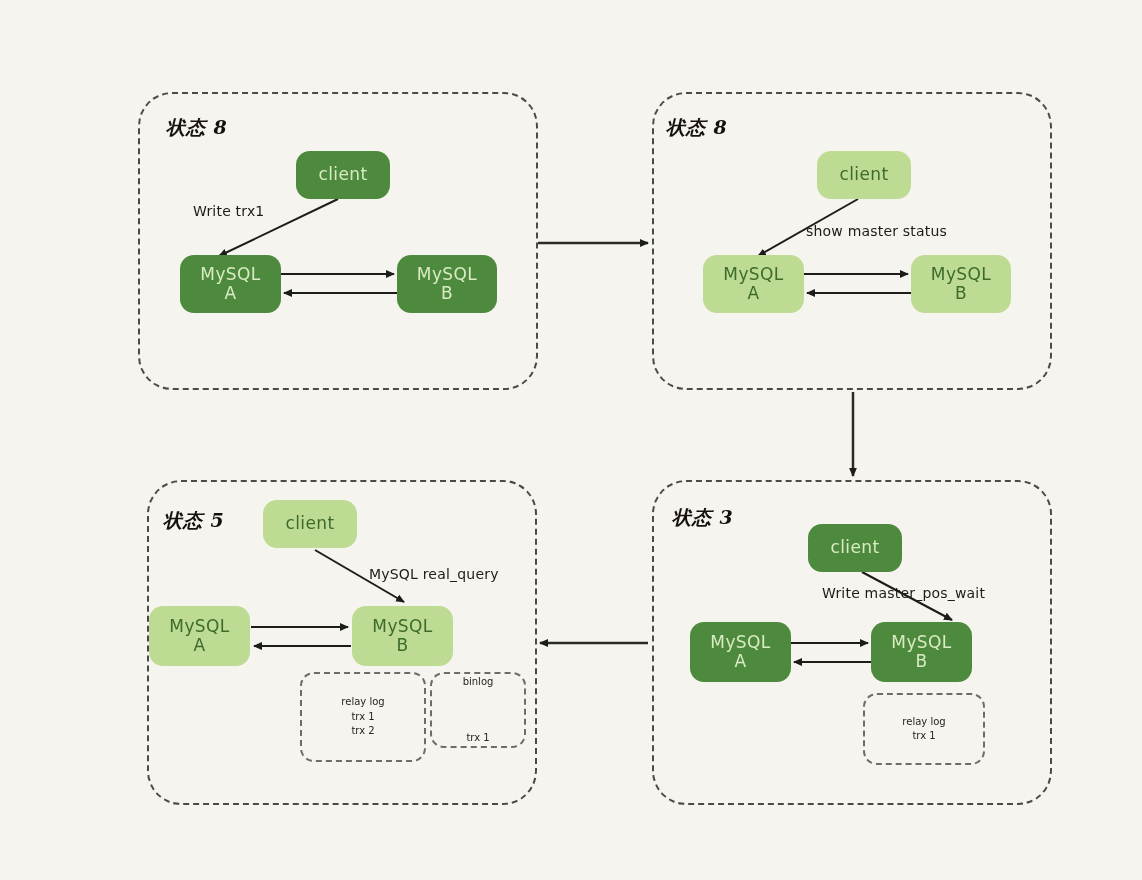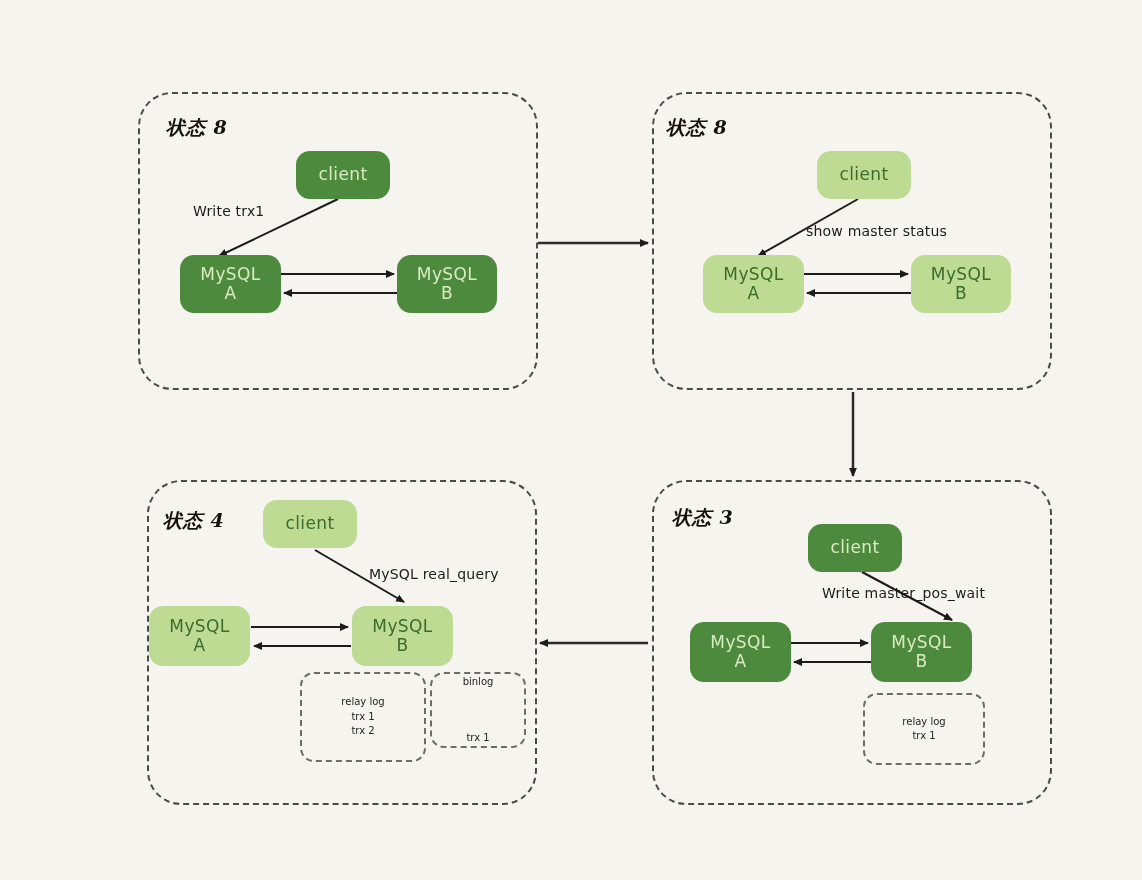--- a/index.html
+++ b/index.html
@@ -218,21 +218,21 @@
   </div>
 
   <div class="edge-label" style="left:822px; top:585px;">Write master_pos_wait</div>
 
   <div class="logbox" style="left:863px; top:693px; width:122px; height:72px;">
     <span>relay log</span>
     <span>trx 1</span>
   </div>
 
   <div class="panel" style="left:147px; top:480px; width:390px; height:325px;"></div>
-  <div class="panel-title" style="left:163px; top:508px;">状态 4</div>
+  <div class="panel-title" style="left:163px; top:508px;">状态 5</div>
 
   <div class="node light" style="left:263px; top:500px; width:94px; height:48px;">
     <span>client</span>
   </div>
 
   <div class="node light" style="left:149px; top:606px; width:101px; height:60px;">
     <span>MySQL</span>
     <span class="line2">A</span>
   </div>
 

